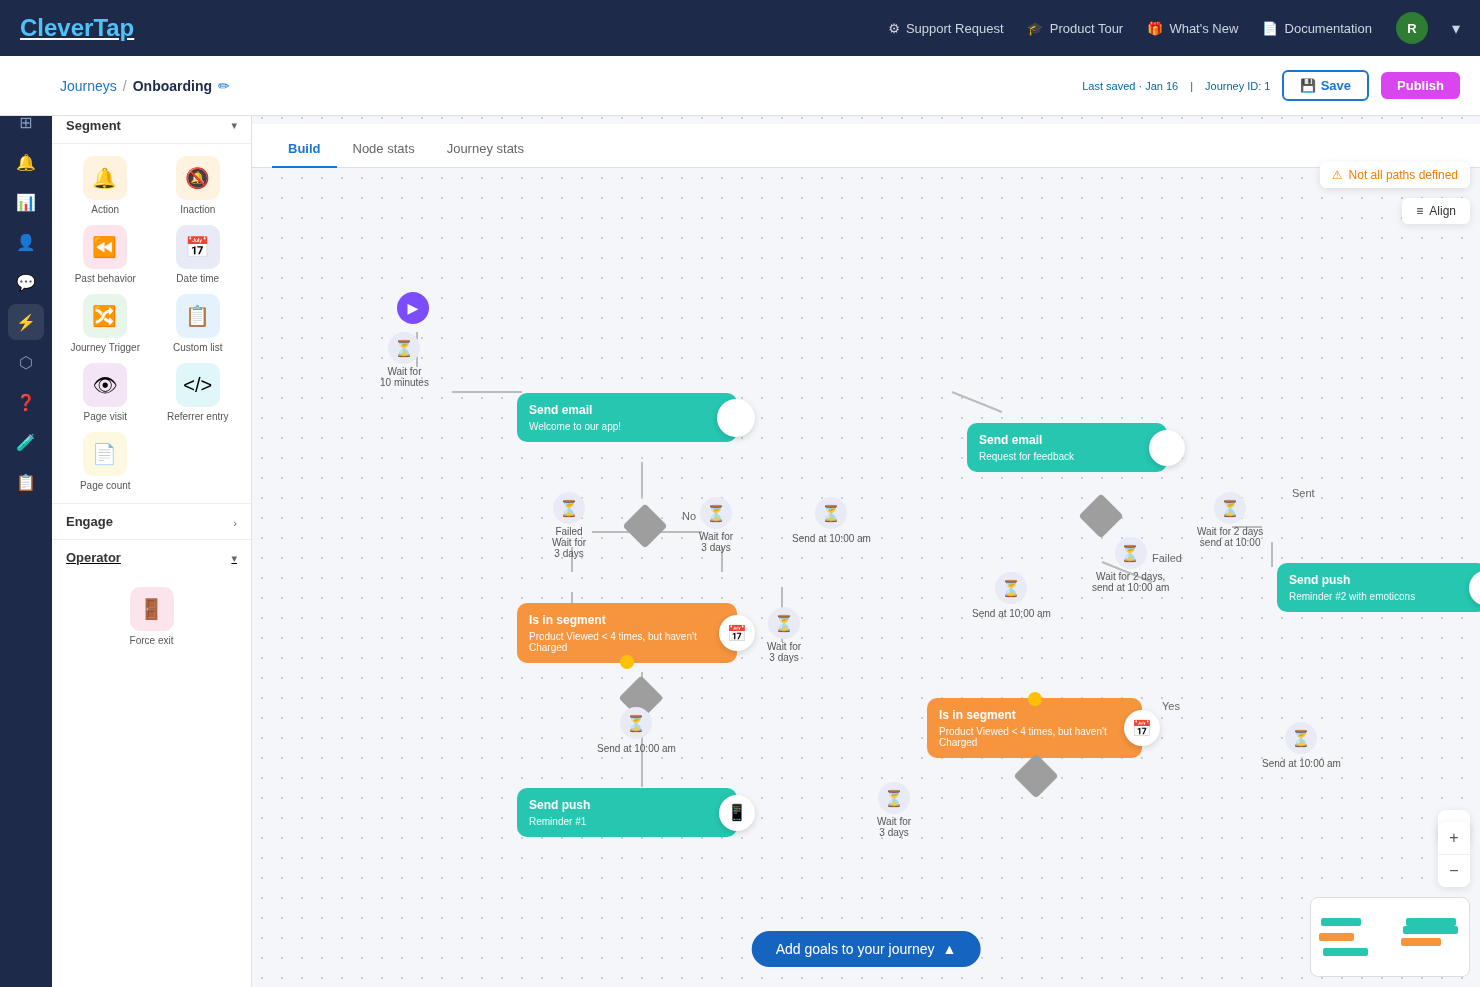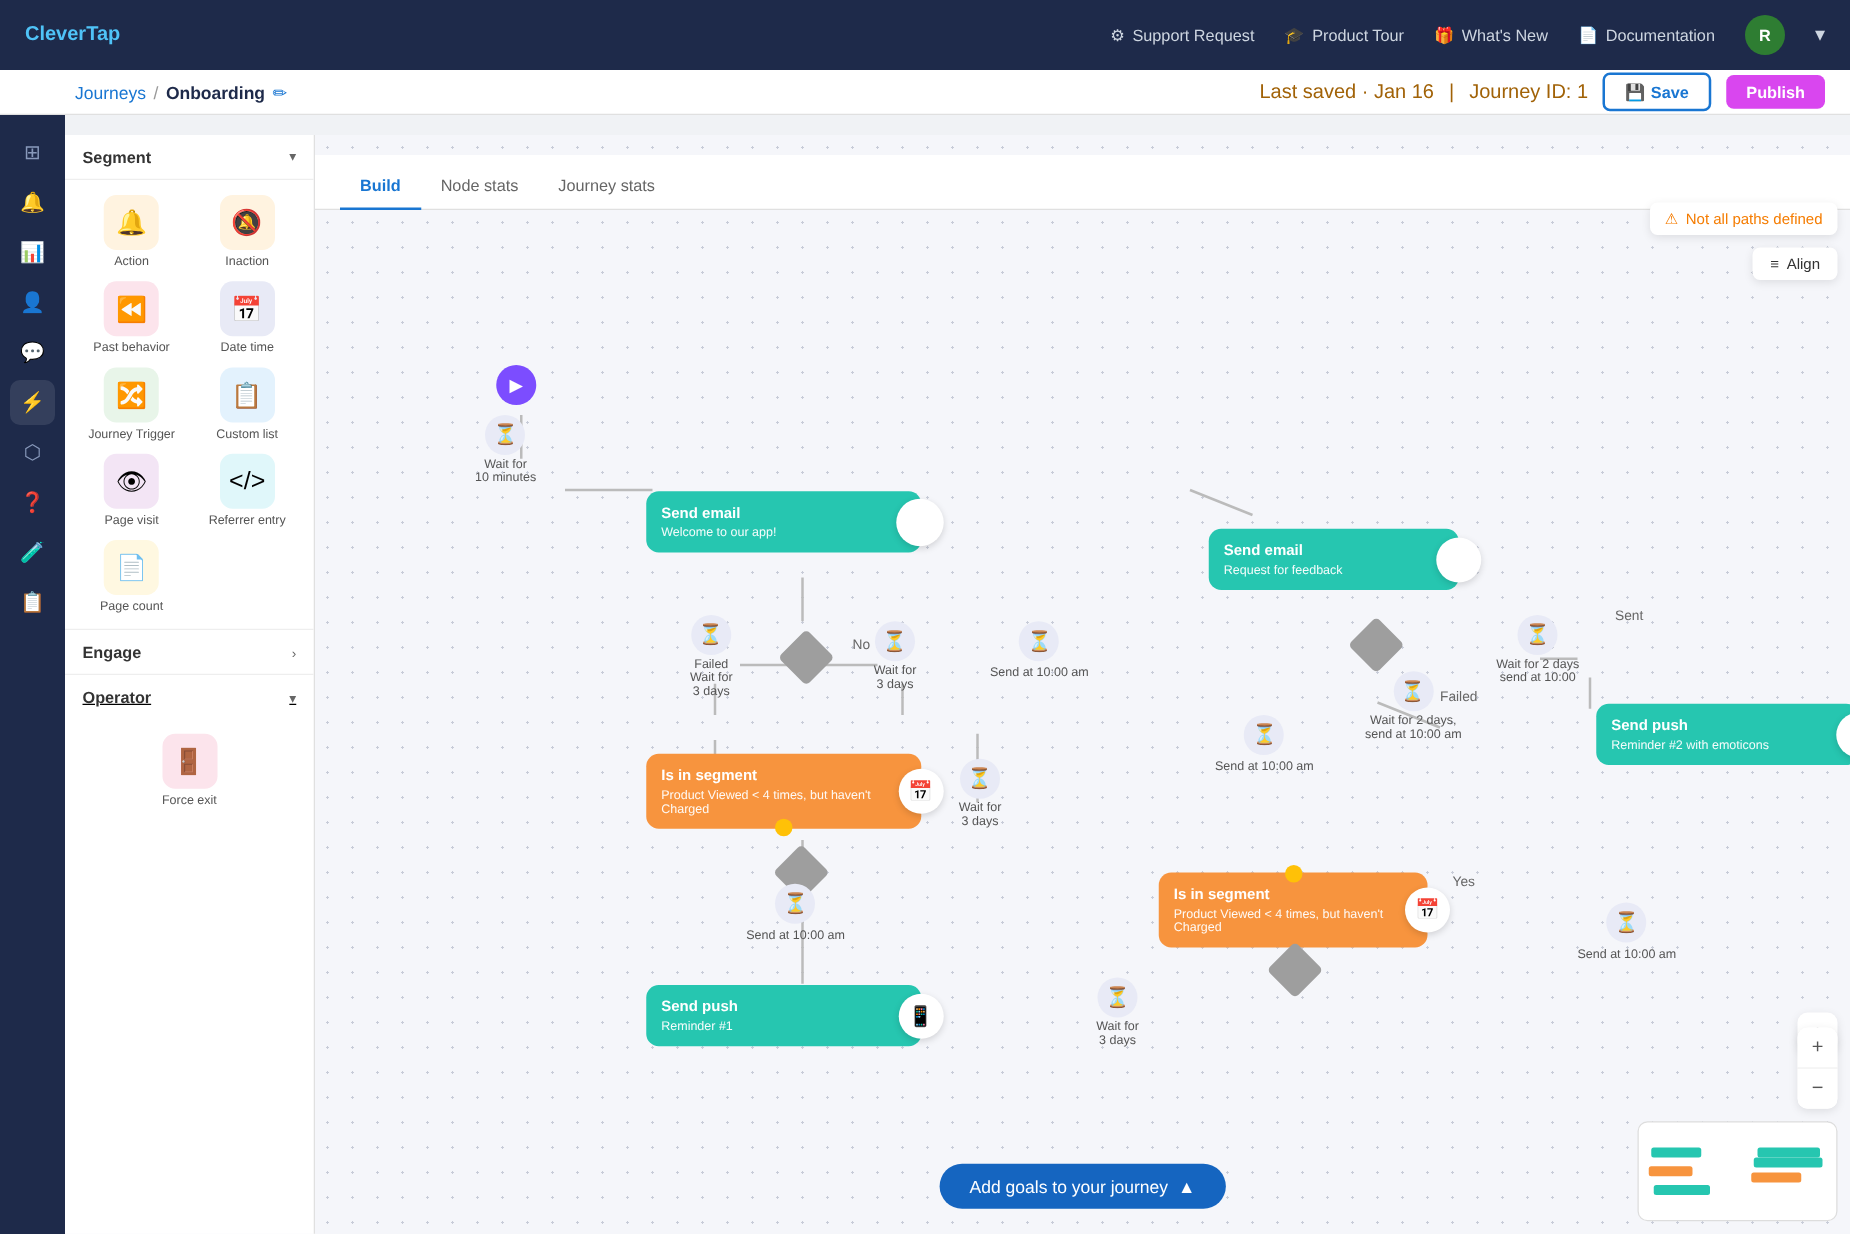--- a/index.html
+++ b/index.html
@@ -8,44 +8,44 @@
     
     .top-nav {
       height: 56px;
       background: #1e2a4a;
       display: flex;
       align-items: center;
       padding: 0 20px;
       justify-content: space-between;
       position: fixed; top: 0; left: 0; right: 0; z-index: 100;
     }
-    .logo { color: white; font-size: 16px; font-weight: 700; }
+    .logo { color: white; font-size: 24px; font-weight: 700; text-decoration: underline; }
     .logo span { color: #4fc3f7; }
     .nav-links { display: flex; align-items: center; gap: 24px; }
     .nav-link { color: #cdd5e0; font-size: 13px; display: flex; align-items: center; gap: 6px; cursor: pointer; }
     .user-avatar { width: 32px; height: 32px; border-radius: 50%; background: #2e7d32; color: white; display: flex; align-items: center; justify-content: center; font-size: 13px; font-weight: 600; cursor: pointer; }
 
     
     .second-bar {
       position: fixed; top: 56px; left: 0; right: 0; z-index: 99;
-      height: 36px;
+      height: 60px;
       background: white;
       display: flex;
       align-items: center;
       padding: 0 20px 0 60px;
       border-bottom: 1px solid #e0e0e0;
       justify-content: space-between;
     }
     .breadcrumb { display: flex; align-items: center; gap: 6px; font-size: 14px; }
     .breadcrumb-link { color: #1976d2; cursor: pointer; }
     .breadcrumb-sep { color: #999; }
     .breadcrumb-current { color: #1e2a4a; font-weight: 600; }
     .edit-icon { color: #1976d2; cursor: pointer; font-size: 14px; }
     .second-bar-right { display: flex; align-items: center; gap: 12px; }
-    .meta-text { font-size: 16px; color: #a16207; }
+    .meta-text { font-size: 11px; color: #0369a1; }
     .save-btn { background: white; border: 2px solid #1976d2; color: #1976d2; padding: 6px 16px; border-radius: 6px; font-size: 13px; font-weight: 600; cursor: pointer; display: flex; align-items: center; gap: 4px; }
     .publish-btn { background: #d946ef; color: white; padding: 6px 16px; border-radius: 6px; font-size: 13px; font-weight: 600; cursor: pointer; border: none; }
 
     
     .left-sidebar {
       position: fixed; top: 56px; left: 0; width: 52px; bottom: 0; z-index: 98;
       background: #1e2a4a;
       display: flex; flex-direction: column; align-items: center;
       padding-top: 8px; gap: 4px;
     }

